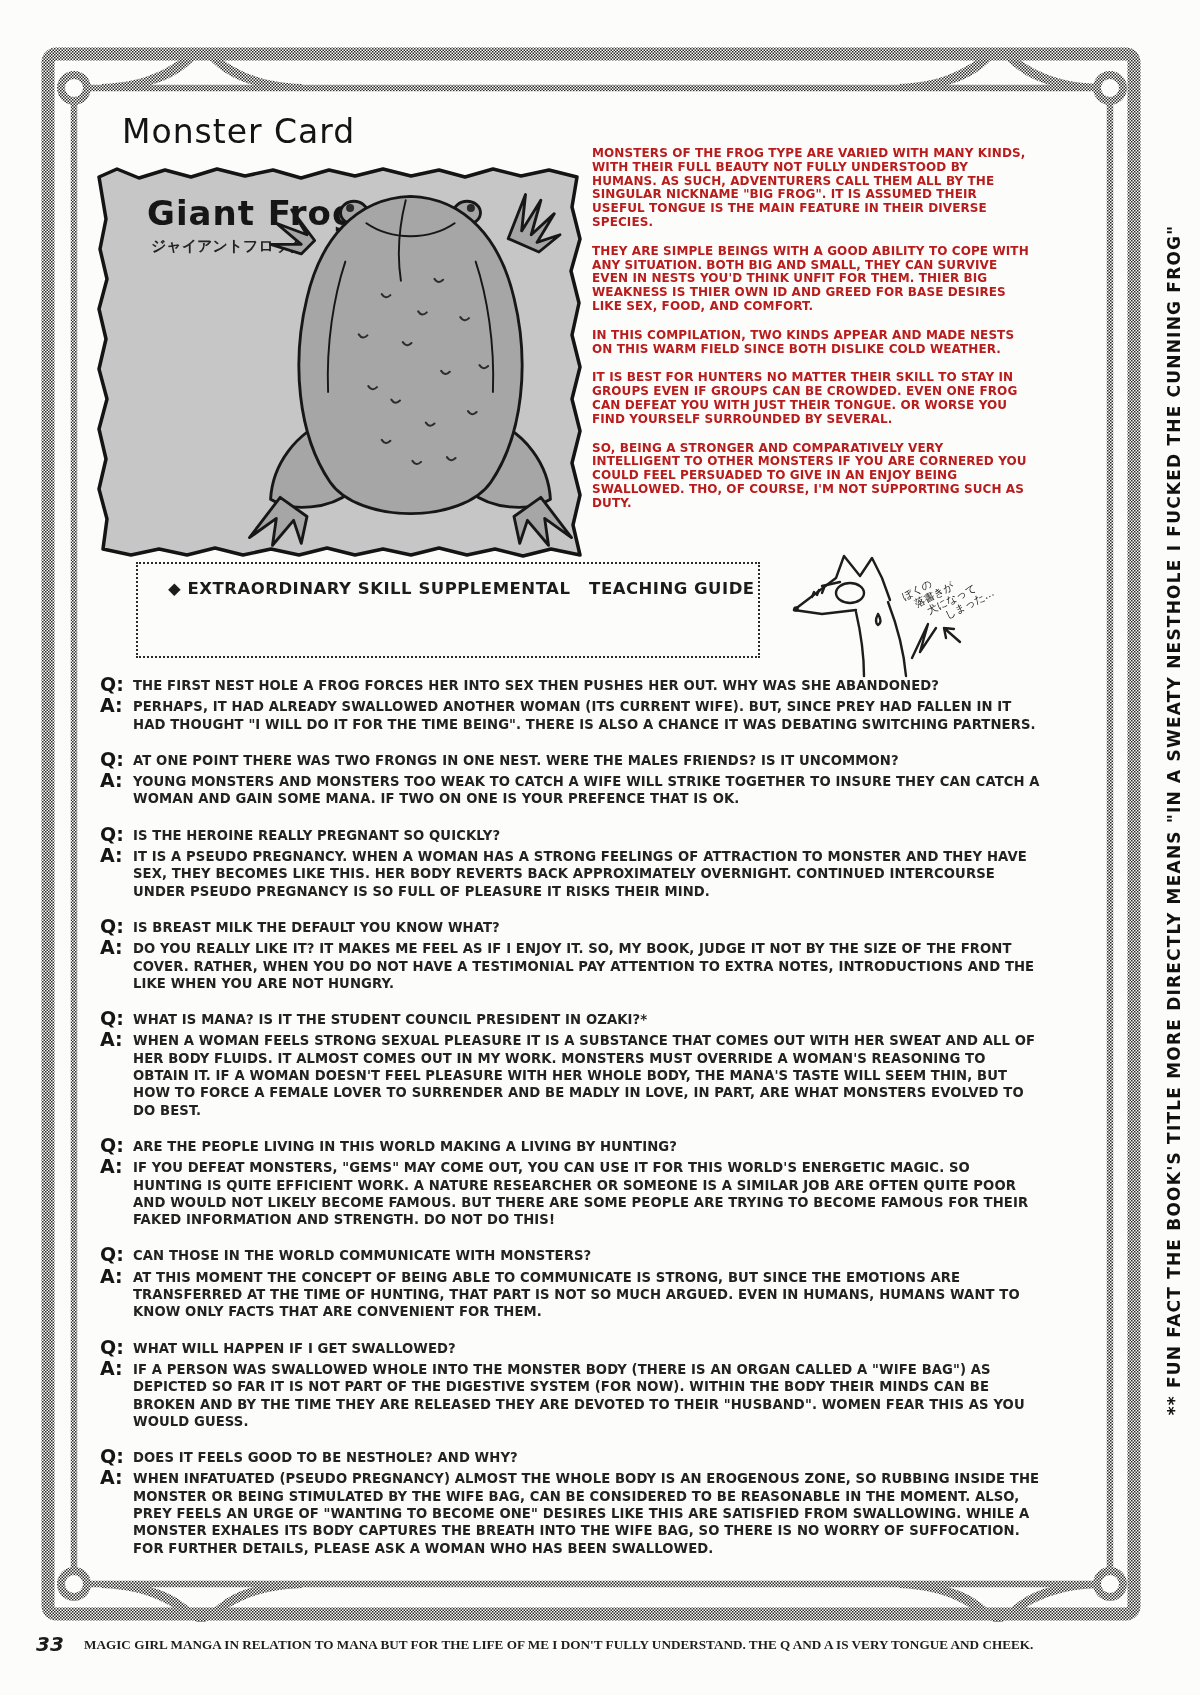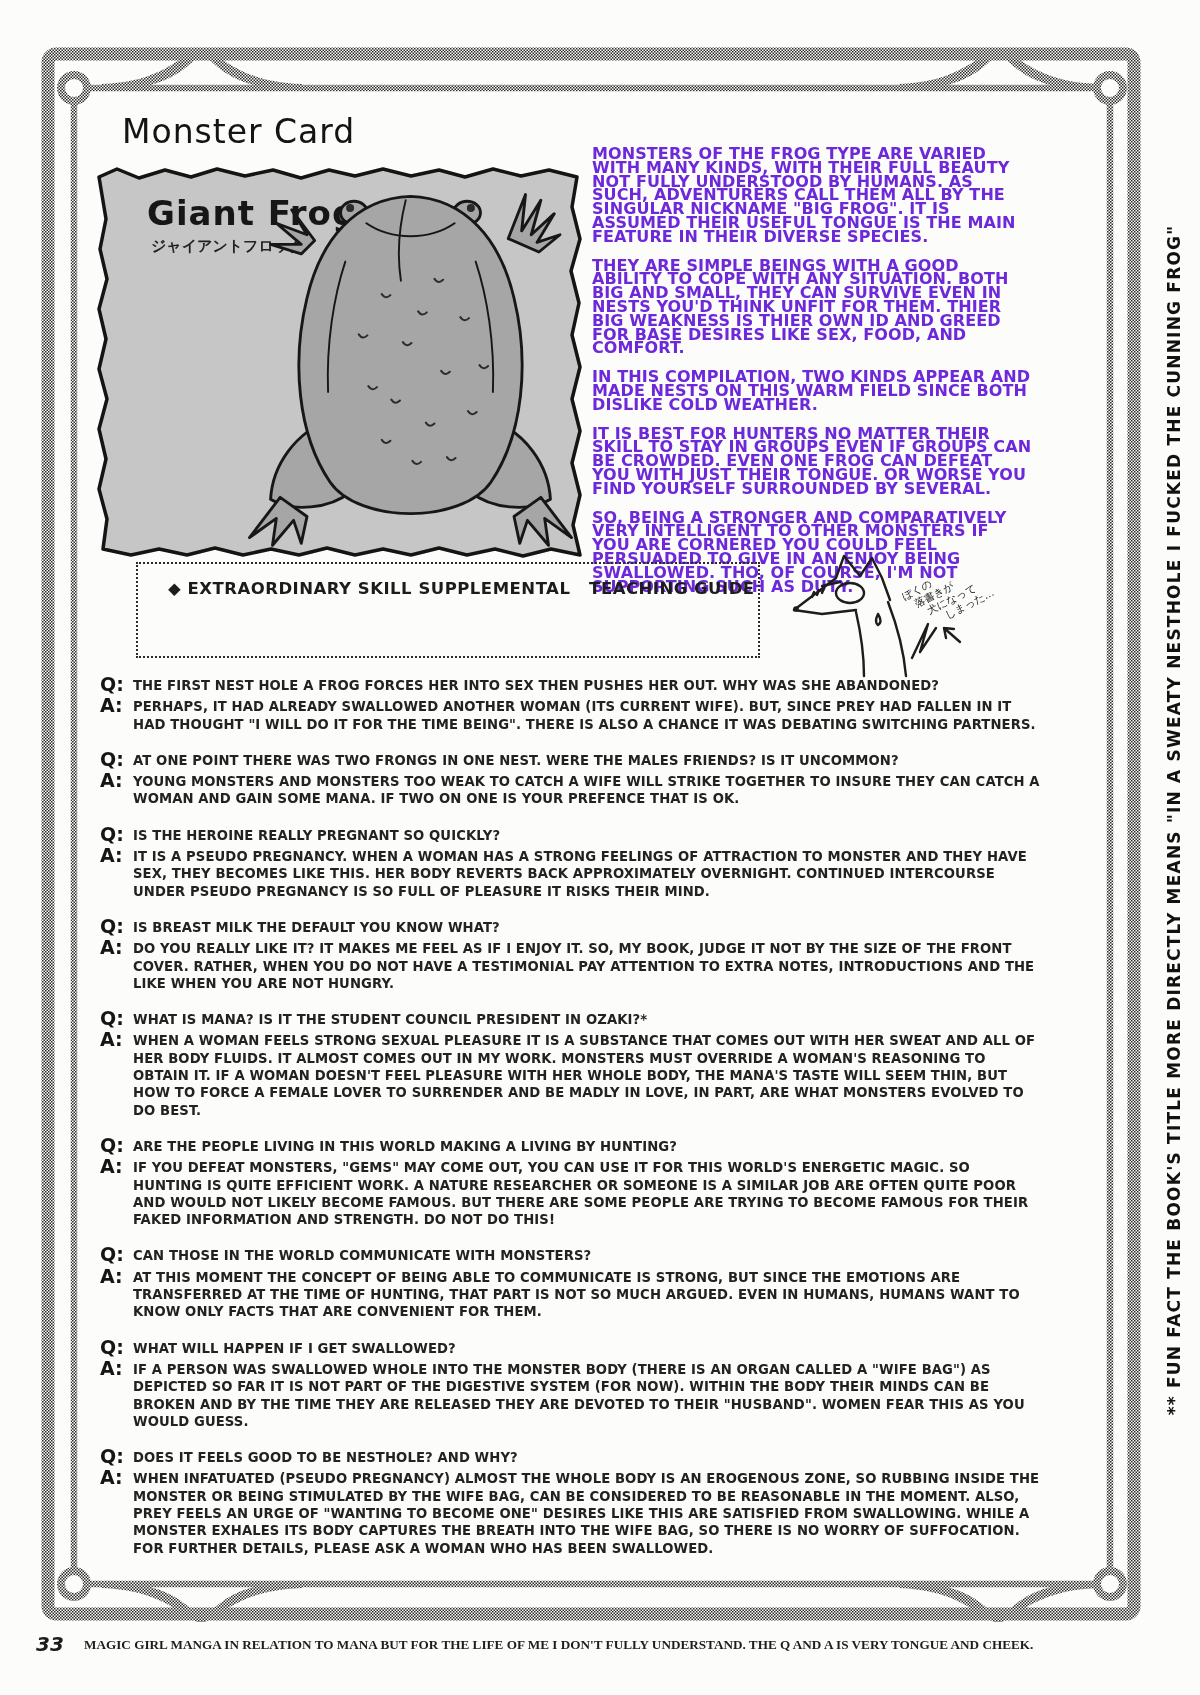--- a/index.html
+++ b/index.html
@@ -12,21 +12,21 @@
 
   
   .card{position:absolute;left:93px;top:163px;width:492px;height:398px;}
   .card-bg{position:absolute;left:0;top:0;}
   .card-title{position:absolute;left:54px;top:30px;font-size:34px;font-weight:700;letter-spacing:1px;color:#161616;}
   .card-sub{position:absolute;left:58px;top:74px;font-size:15px;font-weight:600;color:#222;}
   .frog-svg{position:absolute;left:145px;top:18px;}
 
   
   .desc{position:absolute;left:592px;top:147px;width:452px;}
-  .desc p{margin:0 12px 15px 0;font-size:16px;line-height:13.8px;letter-spacing:0.1px;font-weight:600;color:#6d28d9;}
+  .desc p{margin:0 12px 15px 0;font-size:12px;line-height:13.8px;letter-spacing:0.1px;font-weight:600;color:#b91c1c;}
 
   
   .guide-box{position:absolute;left:136px;top:562px;width:624px;height:96px;border:2px dotted #2a2a2a;box-sizing:border-box;}
   .guide-line1{position:absolute;left:30px;top:15px;font-size:16.5px;font-weight:700;letter-spacing:0.5px;white-space:pre;}
   .guide-line2{position:absolute;left:46px;top:47px;font-size:20px;font-weight:700;letter-spacing:0.5px;white-space:pre;}
 
   
   .doodle{position:absolute;left:778px;top:548px;width:260px;height:135px;}
   .scribble{position:absolute;left:128px;top:22px;transform:rotate(-27deg);font-size:10.5px;line-height:12px;color:#222;}
   .scribble div{white-space:nowrap;}

